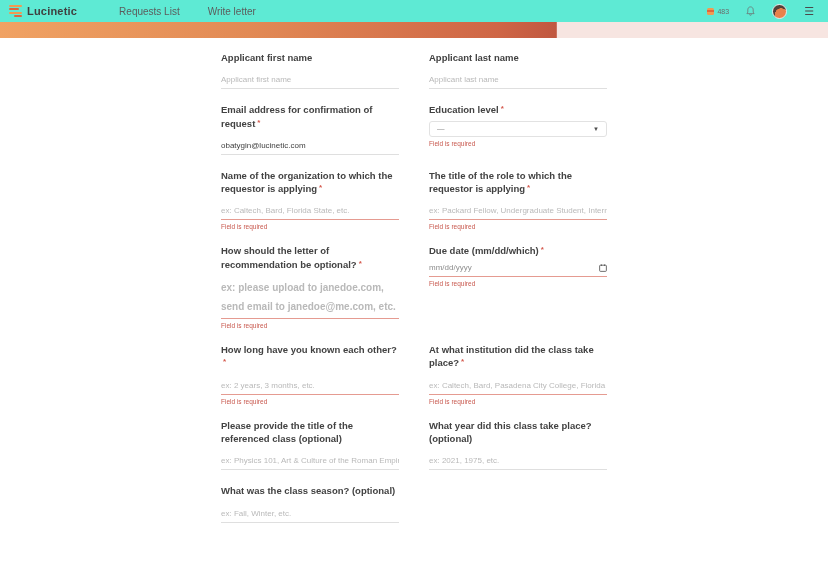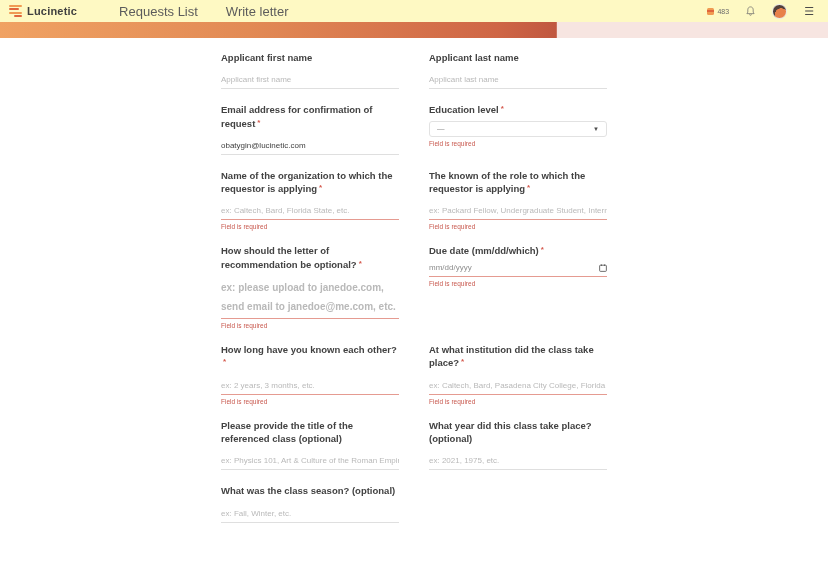--- a/index.html
+++ b/index.html
@@ -9,35 +9,35 @@
     background: #ffffff;
     overflow: hidden;
   }
 
   
   .header {
     height: 22px;
     display: flex;
     align-items: center;
     padding: 0 14px 0 9px;
-    background: #fef9c3;
+    background: #5eead4;
   }
   .brand { display: flex; align-items: center; gap: 5px; }
   .logo {
     width: 13px; height: 12px;
     display: flex; flex-direction: column; justify-content: space-between;
   }
   .logo i { display: block; height: 2px; border-radius: 1px; }
   .logo i:nth-child(1) { background: #f09a52; width: 100%; }
   .logo i:nth-child(2) { background: #e0653c; width: 78%; }
   .logo i:nth-child(3) { background: #f09a52; width: 100%; }
   .logo i:nth-child(4) { background: #e0653c; width: 60%; margin-left: 40%; }
   .brand-name { font-size: 11px; font-weight: 700; color: #3f3f3f; letter-spacing: .2px; }
   .nav { display: flex; gap: 28px; margin-left: 42px; }
-  .nav-link { font-size: 13px; color: #5c5c5c; text-decoration: none; cursor: pointer; }
+  .nav-link { font-size: 10px; color: #5c5c5c; text-decoration: none; cursor: pointer; }
   .header-right { margin-left: auto; display: flex; align-items: center; gap: 17px; }
   .credits { display: flex; align-items: center; gap: 3px; cursor: pointer; }
   .credits-square {
     width: 7px; height: 7px; border-radius: 1.5px;
     background: linear-gradient(180deg,#f09a52 30%, #e0653c 30%, #e0653c 60%, #f09a52 60%);
   }
   .credits-count { font-size: 7px; color: #6b6b6b; }
   .bell { width: 9px; height: 10px; cursor: pointer; }
   .avatar {
     width: 15px; height: 15px; border-radius: 50%; cursor: pointer;
@@ -164,21 +164,21 @@
       </div>
       <div class="error">Field is required</div>
     </div>
     <div class="field">
       <div class="label"><span>Name of the organization to which the requestor is applying</span><span class="req">*</span></div>
       <input class="line err" placeholder="ex: Caltech, Bard, Florida State, etc." style="">
       <div class="error">Field is required</div>
     </div>
 
     <div class="field">
-      <div class="label"><span>The known of the role to which the requestor is applying</span><span class="req">*</span></div>
+      <div class="label"><span>The title of the role to which the requestor is applying</span><span class="req">*</span></div>
       <input class="line err" placeholder="ex: Packard Fellow, Undergraduate Student, Intern, etc." style="">
       <div class="error">Field is required</div>
     </div>
     <div class="field">
       <div class="label"><span>How should the letter of recommendation be optional?</span><span class="req">*</span></div>
       <div class="fake-input err">
         <span class="ph">ex: please upload to janedoe.com, send email to janedoe@me.com, etc.</span>
       </div>
       <div class="error">Field is required</div>
     </div>

